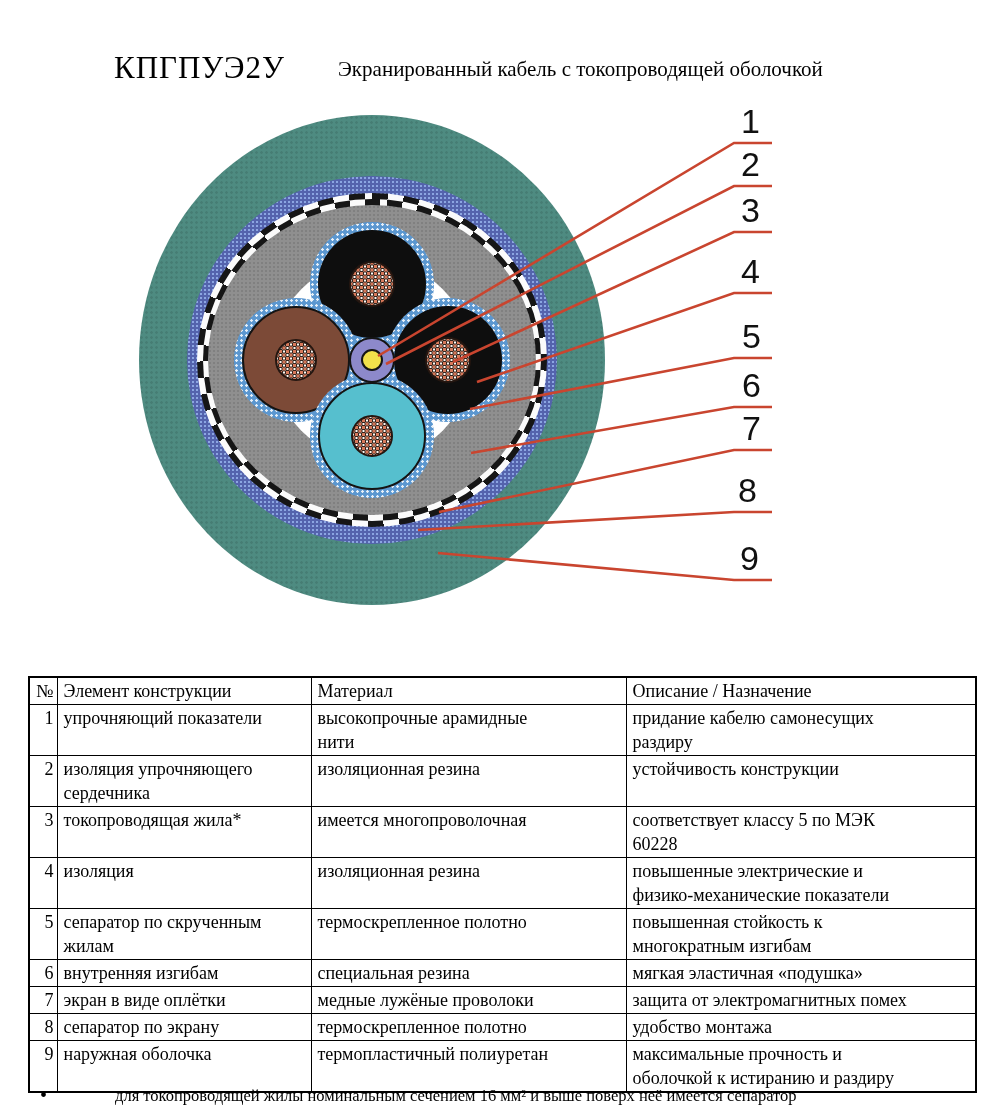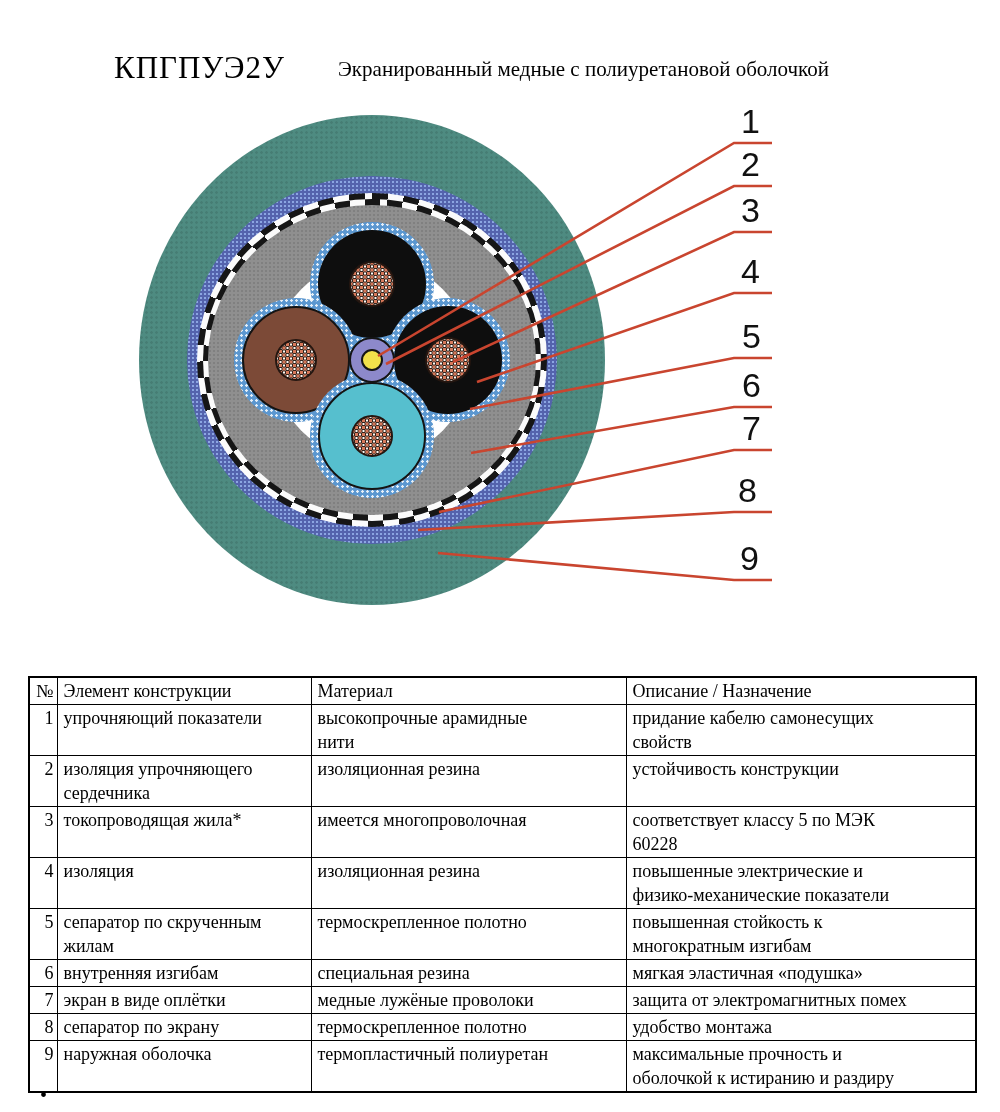--- a/index.html
+++ b/index.html
@@ -106,21 +106,21 @@
   .footnote { position:absolute; left:0; top:1086px; width:1000px; font-size:16.5px; }
   .footnote .bullet { position:absolute; left:40px; top:-2px; font-size:20px; }
   .footnote .txt { margin-left:115px; display:inline-block; }
 </style>
 </head>
 <body>
 
 <div class="page">
 
   <div class="code">КПГПУЭ2У</div>
-  <div class="subtitle">Экранированный медные с полиуретановой оболочкой</div>
+  <div class="subtitle">Экранированный кабель с токопроводящей оболочкой</div>
 
   <div class="diagram">
     <div class="disc outer-sheath"></div>
     <div class="disc screen-separator"></div>
     <div class="disc braid-a"></div>
     <div class="disc braid-b"></div>
     <div class="disc inner-sheath"></div>
     <div class="disc core-separator-white"></div>
 
     <div class="core core-top">
@@ -186,21 +186,21 @@
         <th>Описание / Назначение</th>
       </tr>
     </thead>
     <tbody>
       <tr>
         <td class="num">1</td>
         <td>упрочняющий показатели</td>
         <td>высокопрочные арамидные
 нити</td>
         <td>придание кабелю самонесущих
-свойств</td>
+раздиру</td>
       </tr>
       <tr>
         <td class="num">2</td>
         <td>изоляция упрочняющего
 сердечника</td>
         <td>изоляционная резина</td>
         <td>устойчивость конструкции</td>
       </tr>
       <tr>
         <td class="num">3</td>
@@ -247,15 +247,16 @@
         <td>наружная оболочка</td>
         <td>термопластичный полиуретан</td>
         <td>максимальные прочность и
 оболочкой к истиранию и раздиру</td>
       </tr>
     </tbody>
   </table>
 
   <div class="footnote">
     <span class="bullet">•</span>
+    <span class="txt">для токопроводящей жилы номинальным сечением 16 мм² и выше поверх неё имеется сепаратор</span>
   </div>
 
 </div>
 
 </body></html>

